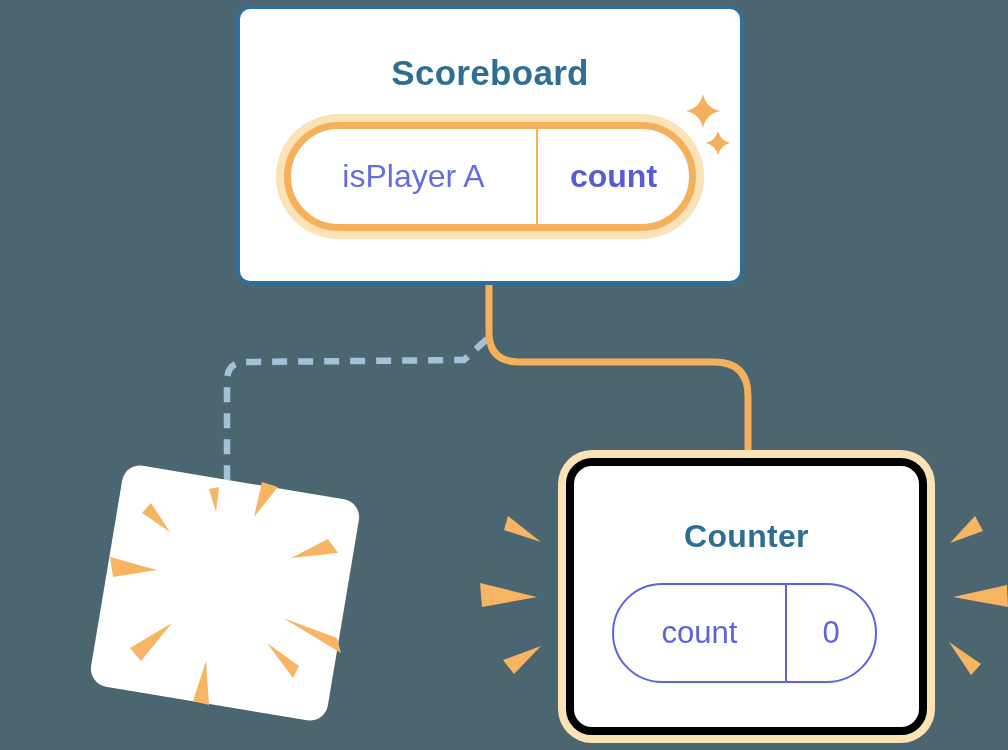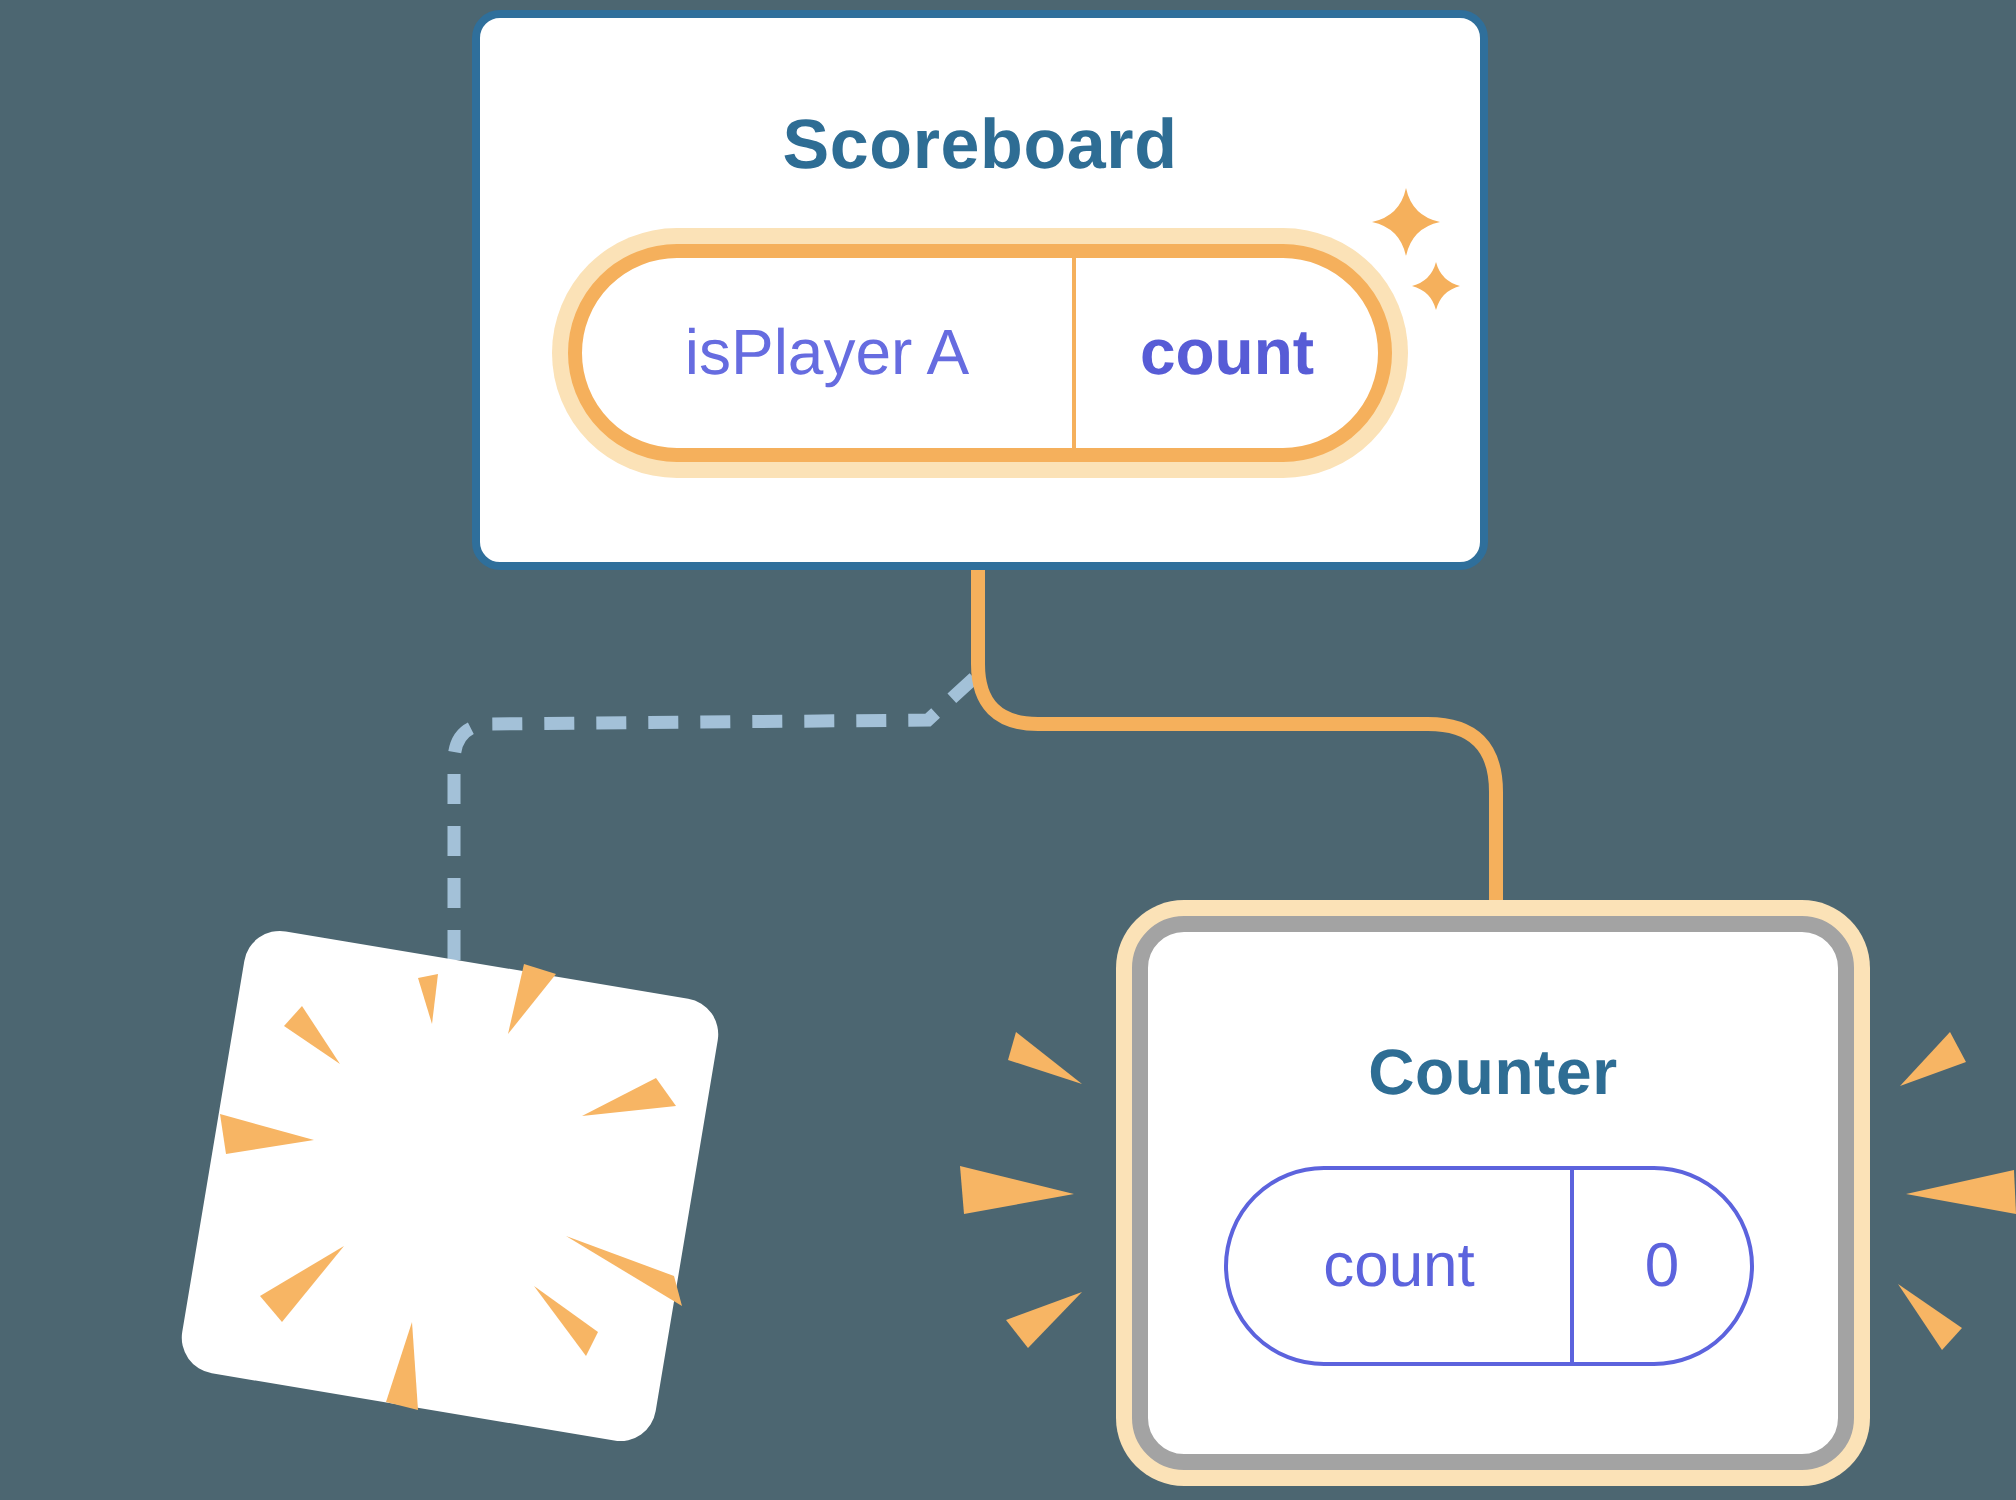--- a/index.html
+++ b/index.html
@@ -26,21 +26,21 @@
     display:flex;align-items:stretch;background:#fff;
   }
   .pill-cell{display:flex;align-items:center;justify-content:center;font-size:32px;color:#666CE0;}
   .state-pill .cell-key{width:245px;text-align:center;}
   .state-pill .cell-val{flex:1;font-weight:700;color:#575CD6;}
   .state-pill .pill-divider{width:2px;background:#F5B05C;}
 
   
   .counter{
     position:absolute;left:566px;top:458px;width:361px;height:277px;box-sizing:border-box;
-    background:#fff;border:8px solid #a3a3a3;border-radius:26px;box-shadow:0 0 0 8px #FBE2B7;z-index:2;padding-left:48px;
+    background:#fff;border:8px solid #000000;border-radius:26px;box-shadow:0 0 0 8px #FBE2B7;z-index:2;padding-left:48px;
   }
   .counter .card-title{top:52px;font-size:32px;line-height:36px;}
   .count-pill{
     position:absolute;left:38px;top:117px;width:265px;height:100px;box-sizing:border-box;
     border:2.5px solid #5C63DD;border-radius:60px;display:flex;align-items:stretch;background:#fff;
   }
   .count-pill .pill-cell{font-size:31px;color:#5C63DD;}
   .count-pill .cell-key{width:171px;}
   .count-pill .cell-val{flex:1;}
   .count-pill .pill-divider{width:2px;background:#5C63DD;}

